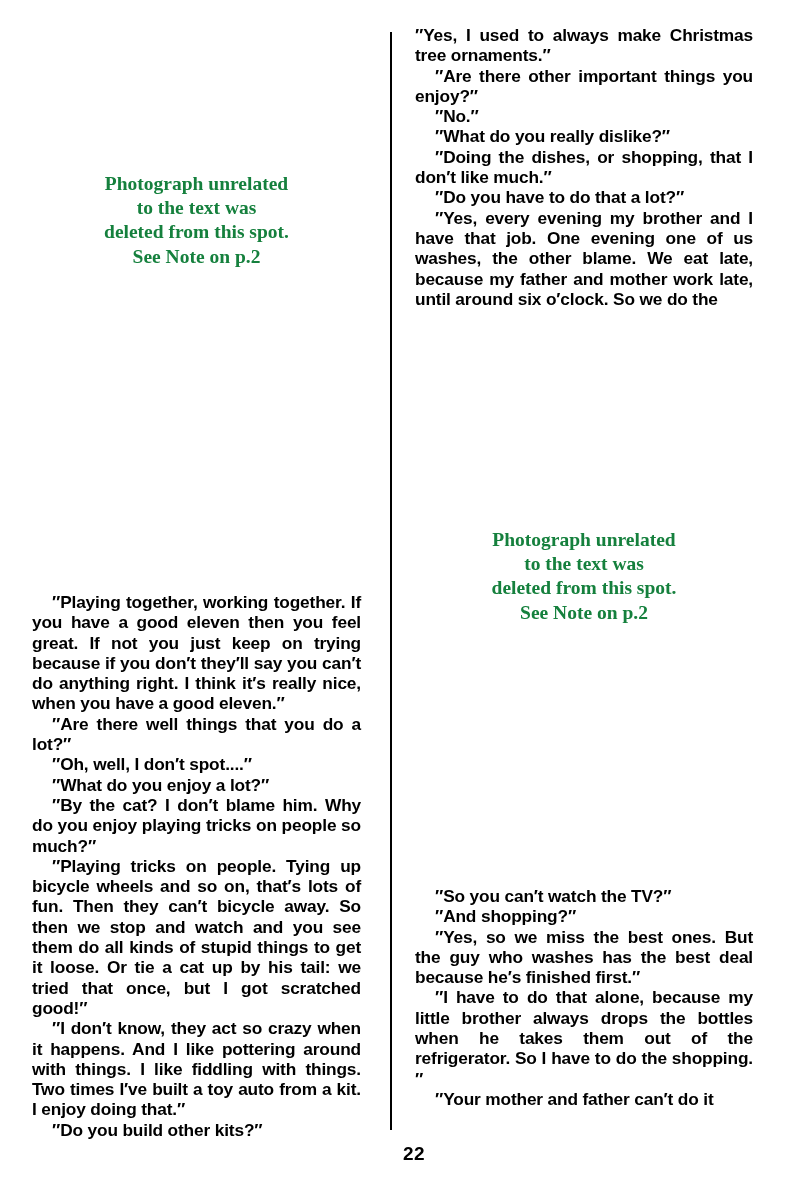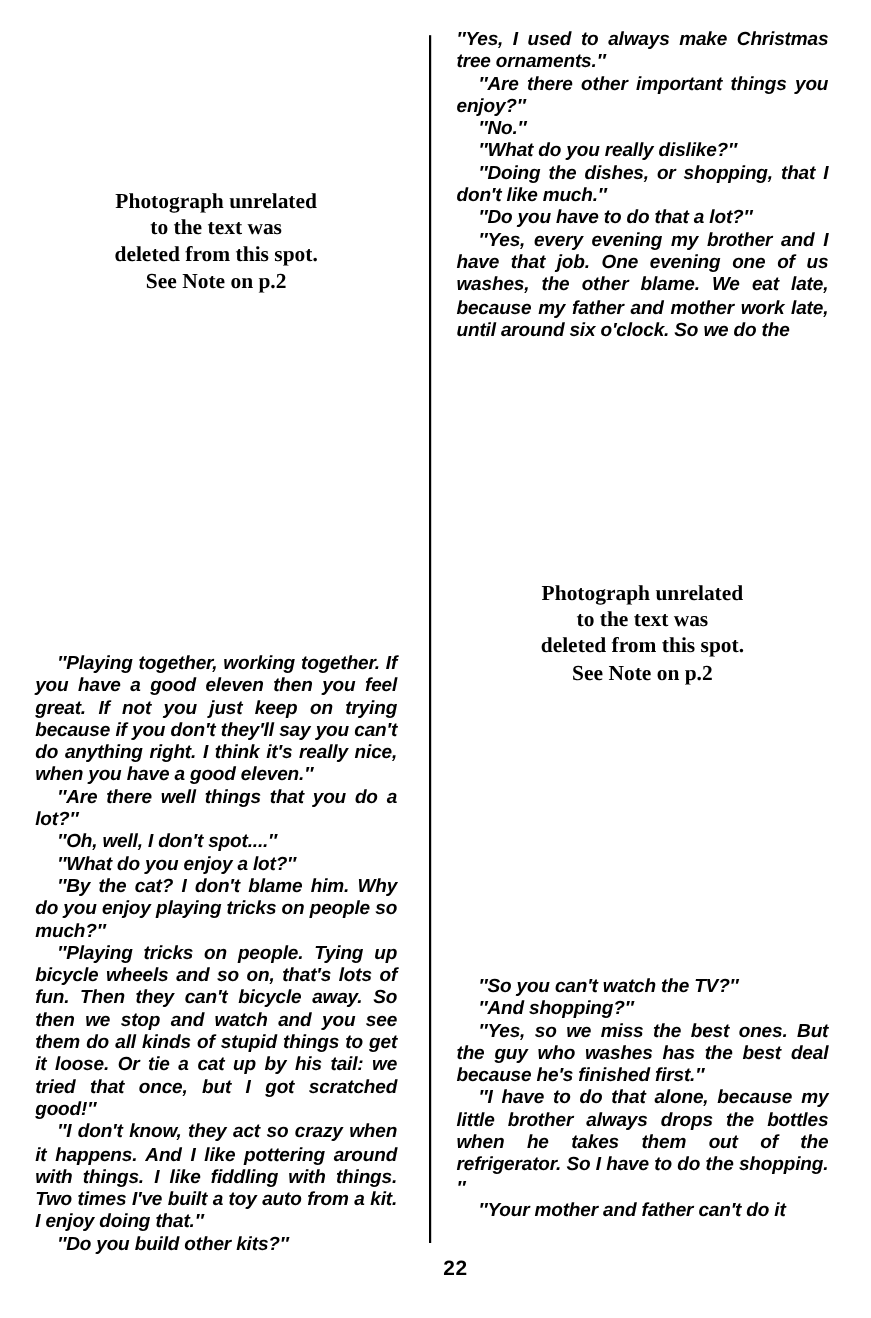--- a/index.html
+++ b/index.html
@@ -16,21 +16,20 @@
     background: #ffffff;
     overflow: hidden;
     font-family: "Liberation Sans", sans-serif;
     color: #000000;
   }
 
   
   .col {
     position: absolute;
     box-sizing: border-box;
-    font-style: italic;
   }
 
   .col-left  { left: 32px;  width: 329px; }
   .col-right { left: 415px; width: 338px; }
 
   .body-text {
     font-family: "Liberation Sans", sans-serif;
     font-weight: bold;
     font-size: 17.3px;
     line-height: 20.3px;
@@ -56,21 +55,21 @@
   }
 
   
   .photo-note {
     position: absolute;
     text-align: center;
     font-family: "Liberation Serif", serif;
     font-weight: bold;
     font-size: 19.5px;
     line-height: 24.2px;
-    color: #000000;
+    color: #15803d;
   }
 
   .photo-note span {
     display: block;
     white-space: nowrap;
   }
 
   
   .column-rule {
     position: absolute;

